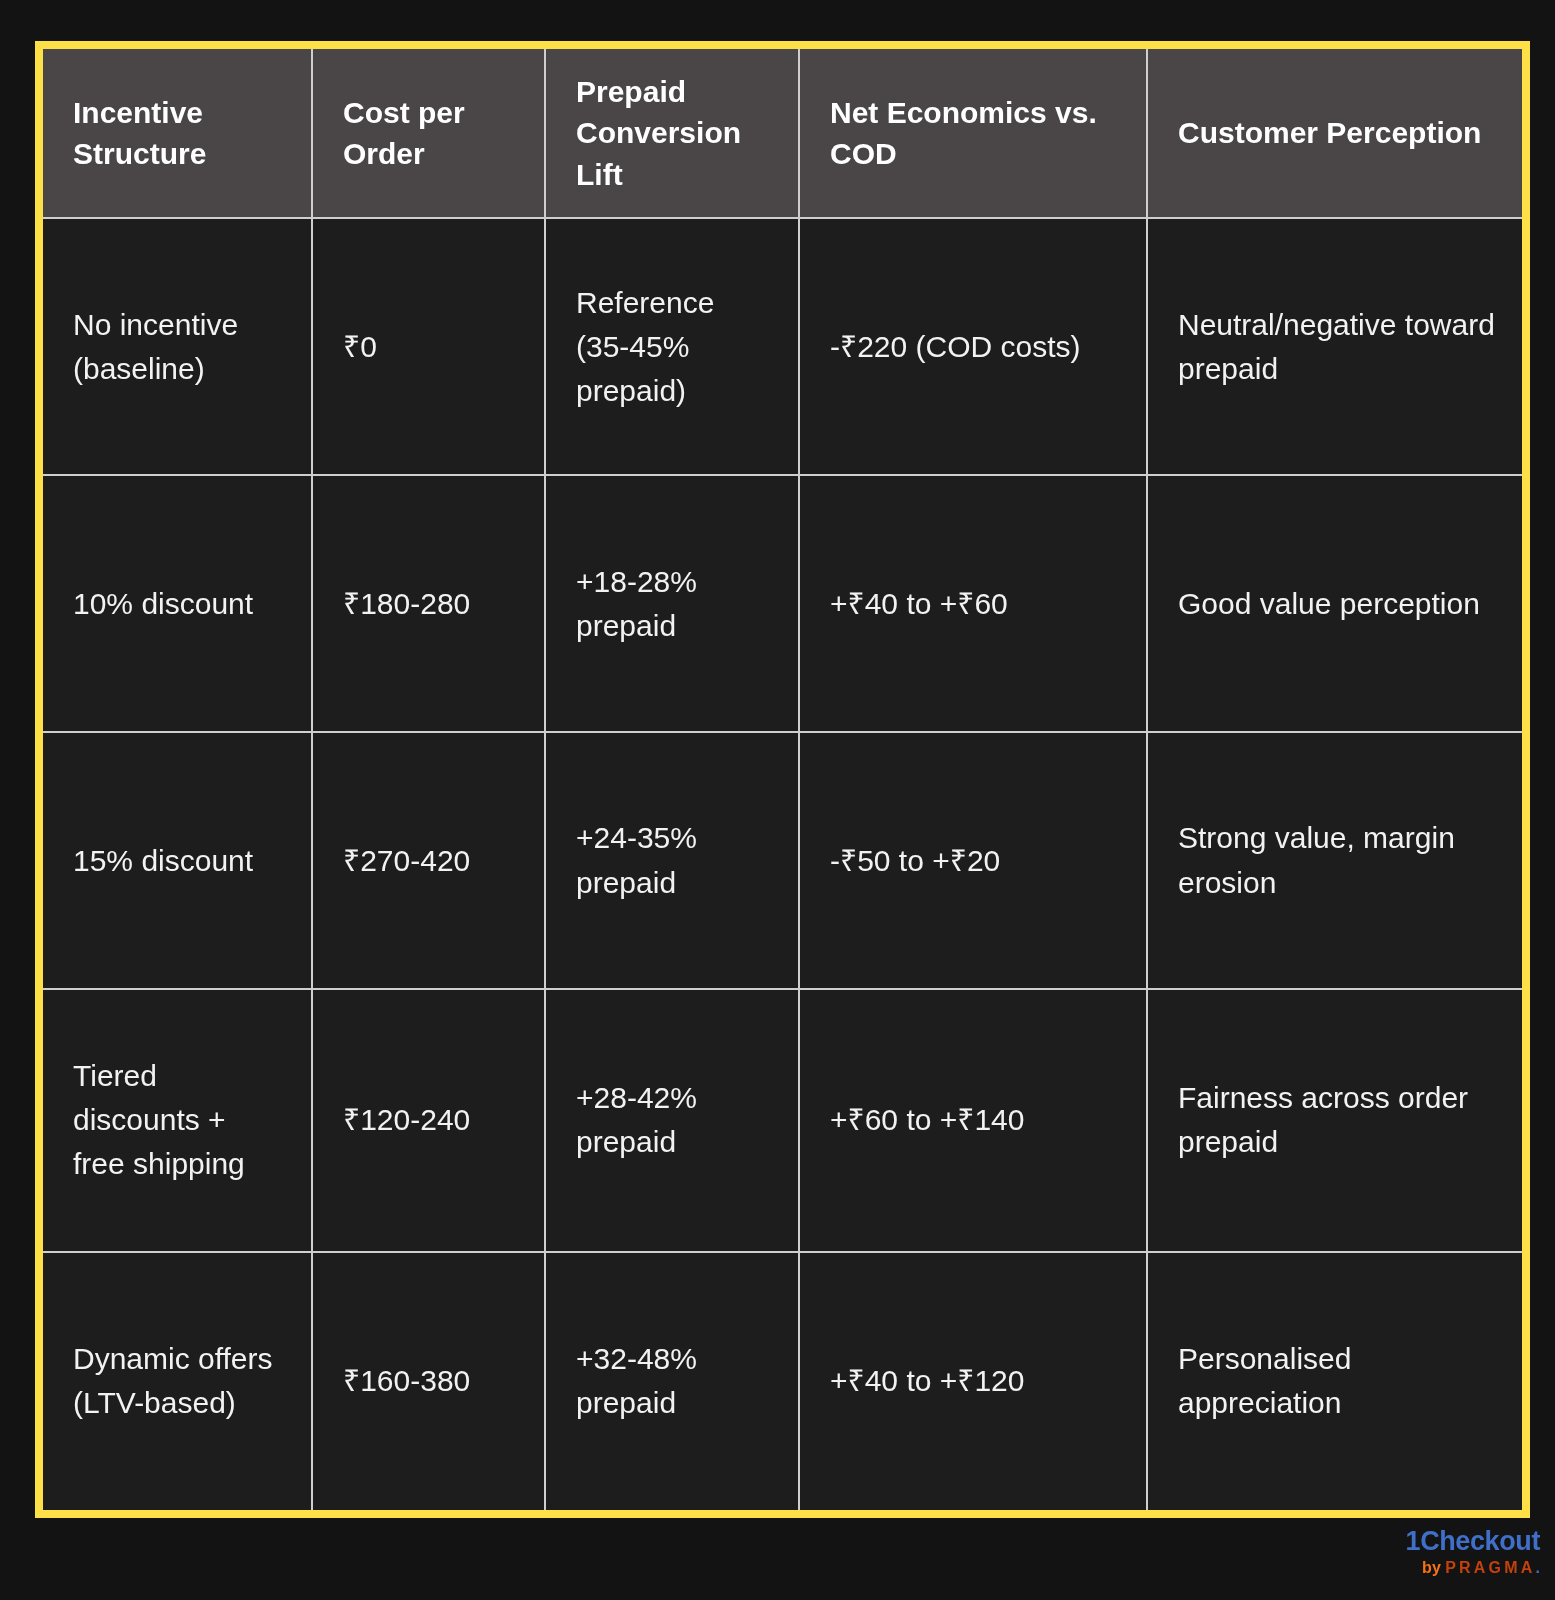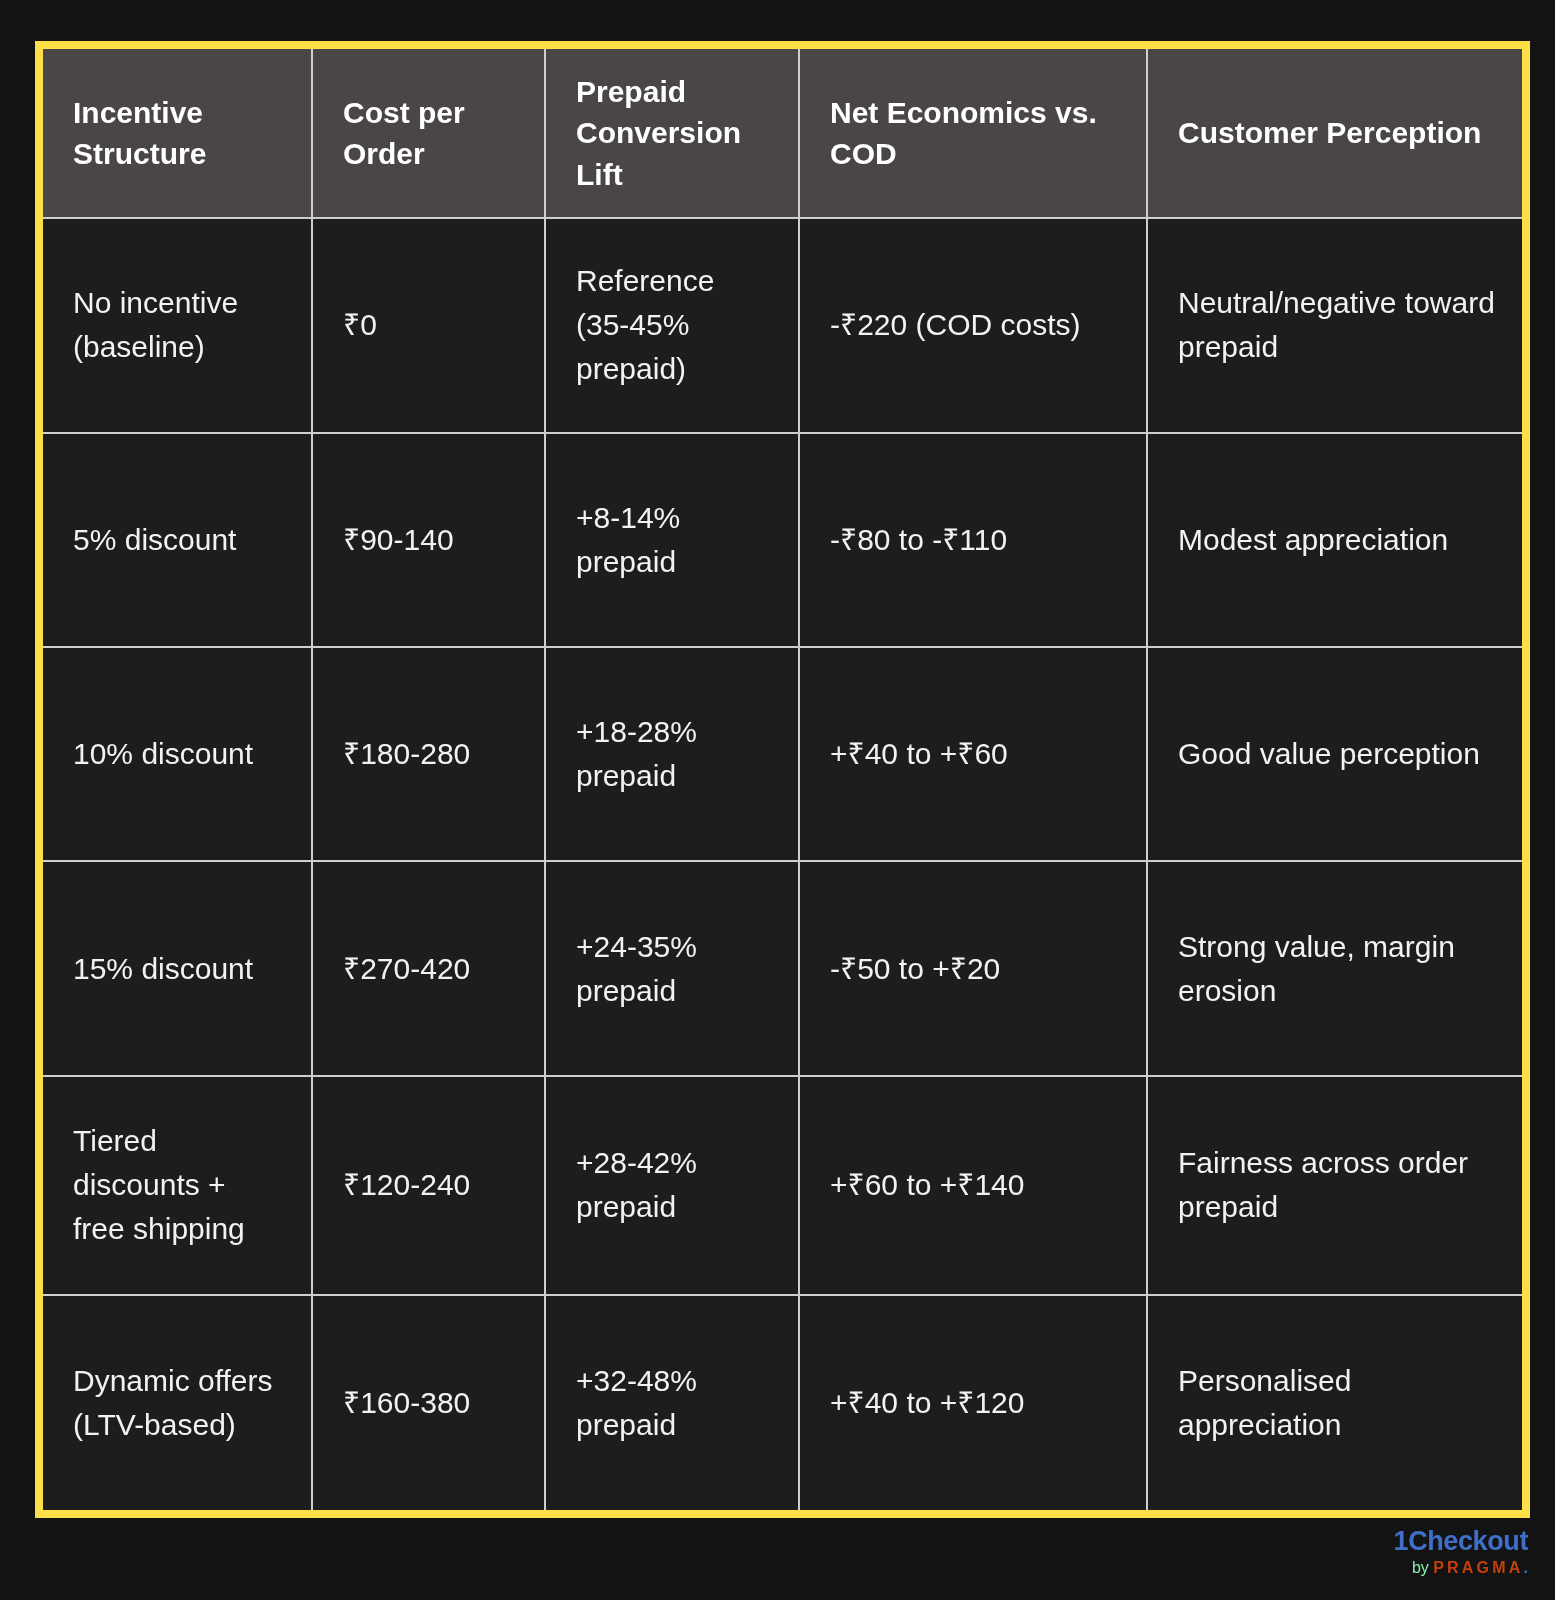--- a/index.html
+++ b/index.html
@@ -76,21 +76,21 @@
   tbody tr.tall { height: 190px; }
 
   .cell-text {
     display: block;
     white-space: pre-line;
   }
 
   
   .brand {
     position: absolute;
-    right: 27px;
+    right: 15px;
     top: 1528px;
     width: 170px;
     text-align: right;
     line-height: 1;
     user-select: none;
   }
   .brand-main {
     display: block;
     font-size: 27px;
     font-weight: 700;
@@ -98,24 +98,24 @@
     color: #3f6fc8;
   }
   .brand-sub {
     display: block;
     margin-top: 5px;
     font-size: 16px;
     font-weight: 700;
     color: #e9e9e9;
   }
   .brand-by {
-    font-weight: 400;
+    font-weight: 700;
     font-size: 16px;
     letter-spacing: 0;
-    color: #86efac;
+    color: #f97316;
   }
   .brand-pragma {
     letter-spacing: 3.2px;
     color: #c2410c;
   }
   .brand-dot {
     color: #3f6fc8;
   }
 </style>
 </head>
@@ -164,37 +164,20 @@
             </td>
           <td>
               <span class="cell-text">-₹220 (COD costs)</span>
             </td>
           <td>
               <span class="cell-text">Neutral/negative toward prepaid</span>
             </td>
         </tr>
         <tr>
           <td>
-              <span class="cell-text">5% discount</span>
-            </td>
-          <td>
-              <span class="cell-text">₹90-140</span>
-            </td>
-          <td>
-              <span class="cell-text">+8-14% prepaid</span>
-            </td>
-          <td>
-              <span class="cell-text">-₹80 to -₹110</span>
-            </td>
-          <td>
-              <span class="cell-text">Modest appreciation</span>
-            </td>
-        </tr>
-        <tr>
-          <td>
               <span class="cell-text">10% discount</span>
             </td>
           <td>
               <span class="cell-text">₹180-280</span>
             </td>
           <td>
               <span class="cell-text">+18-28% prepaid</span>
             </td>
           <td>
               <span class="cell-text">+₹40 to +₹60</span>

